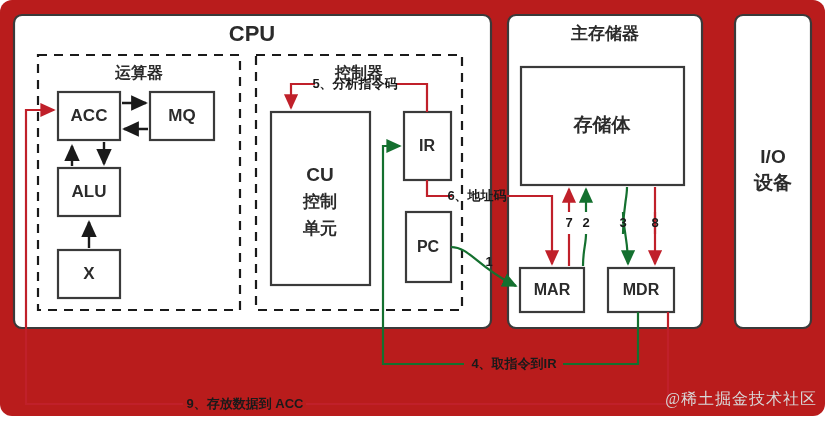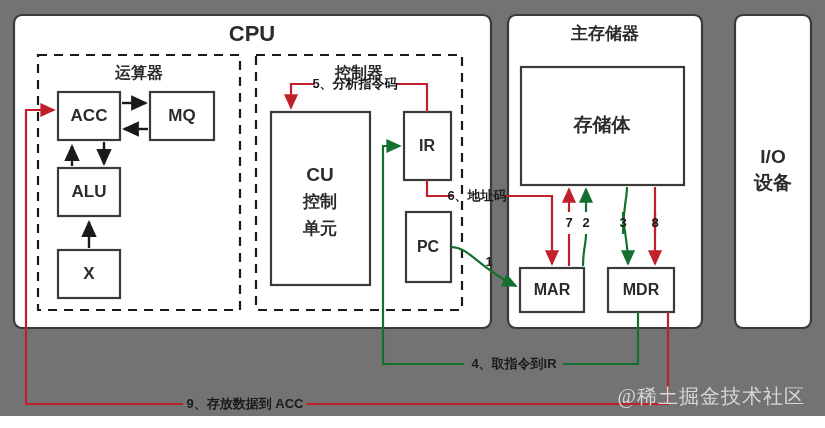--- a/index.html
+++ b/index.html
@@ -8,22 +8,23 @@
     padding: 0;
     background: #ffffff;
   }
   body {
     font-family: "Liberation Sans", "DejaVu Sans", sans-serif;
   }
   #diagram-root {
     position: relative;
     width: 825px;
     height: 416px;
-    background: #737373;
+    background: #b91c1c;
     overflow: hidden;
+    border-radius: 12px;
   }
   #diagram-svg {
     position: absolute;
     top: 0;
     left: 0;
     width: 825px;
     height: 428px;
   }
   .box-label {
     font-weight: bold;
@@ -75,23 +76,23 @@
     stroke-width: 2.2;
     fill: none;
   }
   .green-line {
     stroke: #14702f;
     stroke-width: 2.2;
     fill: none;
   }
   .watermark {
     position: absolute;
-    right: 20px;
+    right: 8px;
     bottom: 6px;
-    font-size: 20px;
+    font-size: 16px;
     color: #d8d8d8;
     letter-spacing: 1px;
     font-family: "Liberation Serif", "DejaVu Serif", serif;
     user-select: none;
     white-space: nowrap;
   }
 </style>
 </head>
 <body>
 

